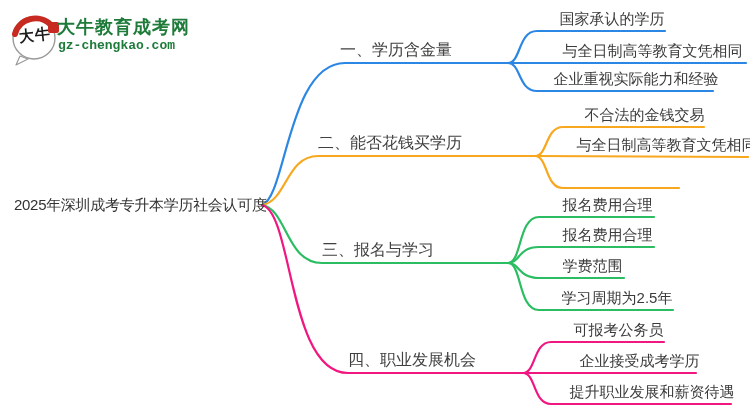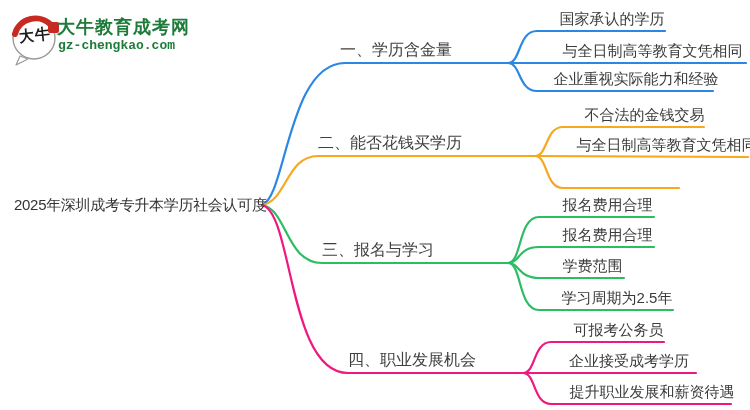--- a/index.html
+++ b/index.html
@@ -93,16 +93,16 @@
 
   <div class="clabel" style="left:563px;width:141px;top:105px;">不合法的金钱交易</div>
   <div class="clabel" style="left:563px;width:185px;top:135px;">与全日制高等教育文凭相同</div>
 
   <div class="clabel" style="left:539px;width:115px;top:195px;">报名费用合理</div>
   <div class="clabel" style="left:539px;width:115px;top:225px;">报名费用合理</div>
   <div class="clabel" style="left:539px;width:85px;top:256px;">学费范围</div>
   <div class="clabel" style="left:539px;width:134px;top:288px;">学习周期为2.5年</div>
 
   <div class="clabel" style="left:551px;width:113px;top:320px;">可报考公务员</div>
-  <div class="clabel" style="left:533px;width:145px;top:351px;text-align:right;">企业接受成考学历</div>
+  <div class="clabel" style="left:556px;width:145px;top:351px;">企业接受成考学历</div>
   <div class="clabel" style="left:551px;width:180px;top:382px;">提升职业发展和薪资待遇</div>
 
 </div>
 
 </body></html>

